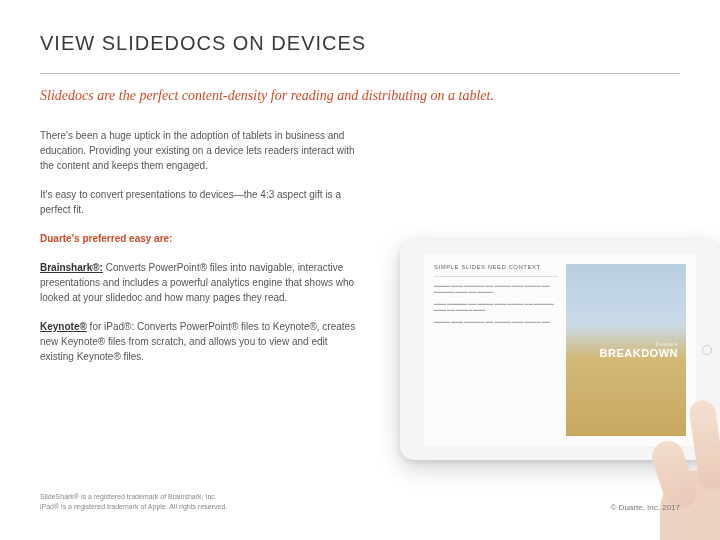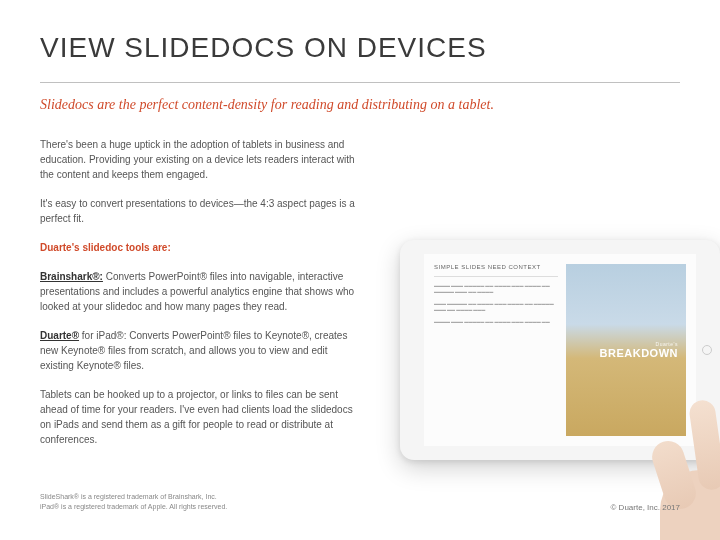--- a/index.html
+++ b/index.html
@@ -1,18 +1,18 @@
 <!DOCTYPE html>
 <html><head>
 <meta charset="utf-8">
 <style>
 *{margin:0;padding:0;box-sizing:border-box}
 body{width:720px;height:540px;background:#fff;font-family:Arial,Helvetica,sans-serif;color:#4a4a4a;position:relative;overflow:hidden}
 .page{padding:32px 40px 20px 40px;position:relative;height:100%}
-.title{font-size:28px;font-weight:400;letter-spacing:1px;color:#3a3a3a;margin-bottom:18px}
+.title{font-size:20px;font-weight:400;letter-spacing:1px;color:#3a3a3a;margin-bottom:18px}
 .hr{border:none;border-top:1px solid #c0c0c0;margin-bottom:14px}
 .subtitle{font-family:Georgia,'Times New Roman',serif;font-style:italic;font-size:14px;color:#d04a2a;margin-bottom:24px}
 .body-col{width:320px;font-size:10px;line-height:1.5;color:#555}
 .body-col p{margin-bottom:14px}
 .tools-label{color:#d04a2a;font-weight:bold;font-size:10px;margin-bottom:14px}
 .tool-name{font-weight:bold;text-decoration:underline;color:#333}
 .footnotes{position:absolute;bottom:28px;left:40px;font-size:7px;color:#888;line-height:1.4}
 .copyright{position:absolute;bottom:28px;right:40px;font-size:8px;color:#777}
 .tablet-wrap{position:absolute;right:-20px;bottom:40px;width:340px;height:260px}
 .tablet{position:absolute;width:320px;height:220px;background:#f5f5f5;border-radius:14px;box-shadow:0 8px 24px rgba(0,0,0,0.18),0 2px 6px rgba(0,0,0,0.1);padding:14px 24px}
@@ -35,29 +35,28 @@
 </head>
 <body>
 
 <div class="page">
   <h1 class="title">VIEW SLIDEDOCS ON DEVICES</h1>
   <hr class="hr">
   <div class="subtitle">Slidedocs are the perfect content-density for reading and distributing on a tablet.</div>
 
   <div class="body-col">
     <p>There's been a huge uptick in the adoption of tablets in business and education. Providing your existing on a device lets readers interact with the content and keeps them engaged.</p>
-    <p>It's easy to convert presentations to devices—the 4:3 aspect pages is a perfect fit.</p>
-    <p class="tools-label">Duarte's slidedoc tools are:</p>
+    <p>It's easy to convert presentations to devices—the 4:3 aspect gift is a perfect fit.</p>
+    <p class="tools-label">Duarte's preferred easy are:</p>
     <p>
       <span class="tool-name">Brainshark®:</span><span> Converts PowerPoint® files into navigable, interactive presentations and includes a powerful analytics engine that shows who looked at your slidedoc and how many pages they read.</span>
     </p>
     <p>
-      <span class="tool-name">Duarte®</span><span> for iPad®: Converts PowerPoint® files to Keynote®, creates new Keynote® files from scratch, and allows you to view and edit existing Keynote® files.</span>
+      <span class="tool-name">Keynote®</span><span> for iPad®: Converts PowerPoint® files to Keynote®, creates new Keynote® files from scratch, and allows you to view and edit existing Keynote® files.</span>
     </p>
-    <p>Tablets can be hooked up to a projector, or links to files can be sent ahead of time for your readers. I've even had clients load the slidedocs on iPads and send them as a gift for people to read or distribute at conferences.</p>
   </div>
 
   <div class="tablet-wrap">
     <div class="tablet">
       <div class="home-btn"></div>
       <div class="screen">
         <div class="screen-left">
           <div class="screen-title">SIMPLE SLIDES NEED CONTEXT</div>
           <div class="screen-hr"></div>
           <div class="screen-text">

